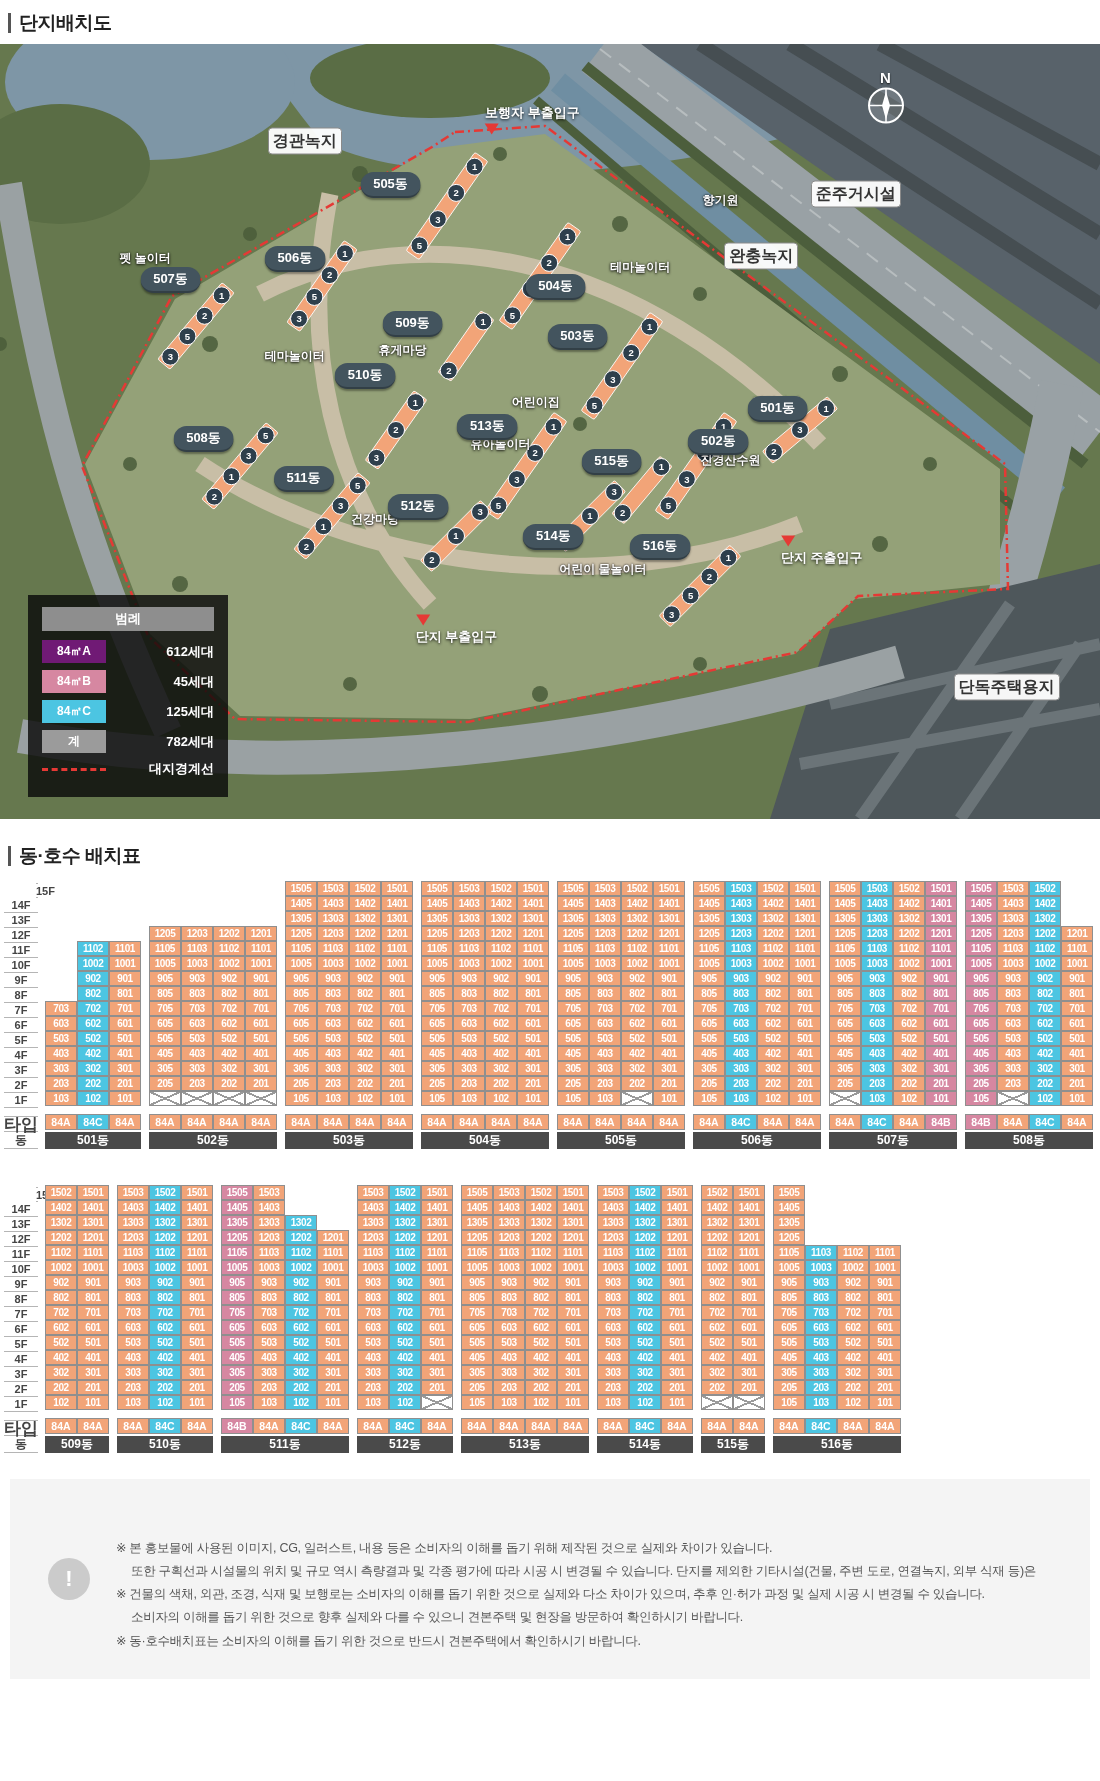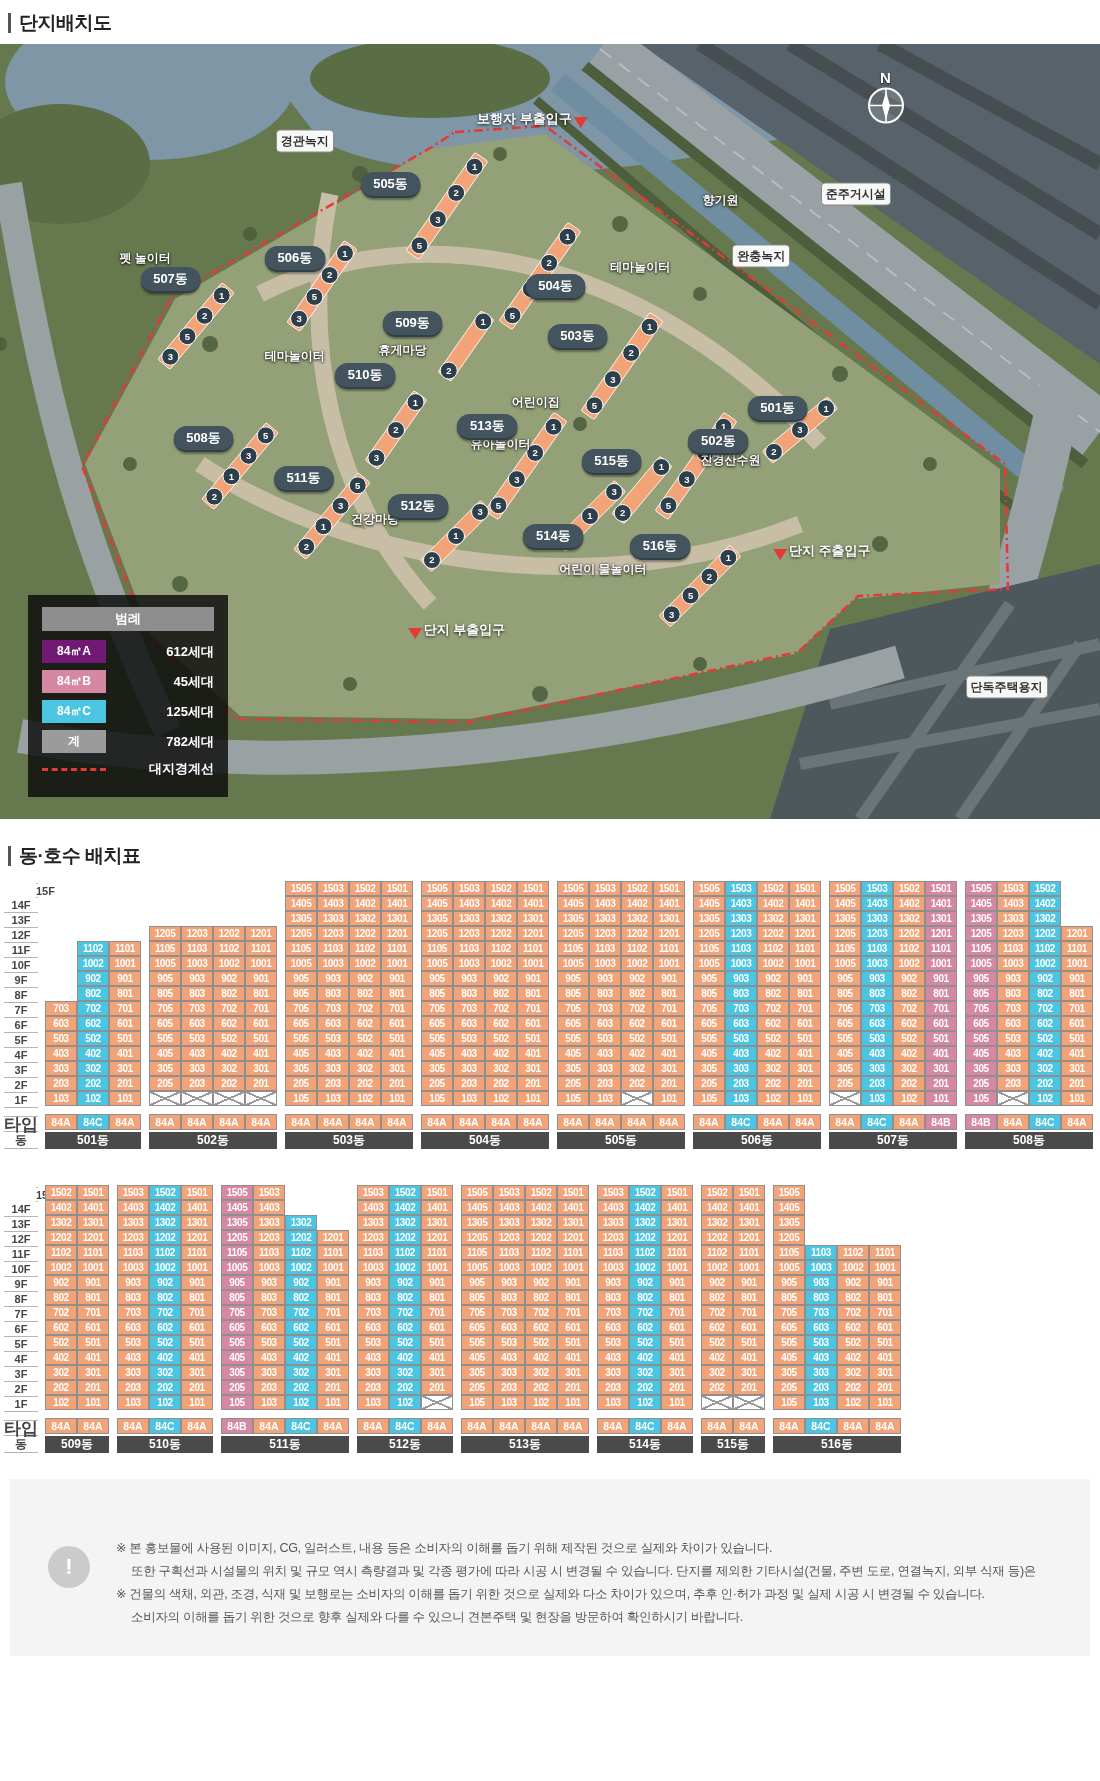--- a/index.html
+++ b/index.html
@@ -6,25 +6,25 @@
   body{width:1100px;height:1781px;font-family:"Liberation Sans","DejaVu Sans",sans-serif;position:relative;overflow:hidden;}
   .sec-title{display:flex;align-items:center;gap:8px;padding:10px 0 8px 8px;}
   .sec-title .mark{width:3px;height:20px;background:#555;}
   .sec-title .txt{font-size:19px;font-weight:bold;color:#222;letter-spacing:-0.5px;}
   
   .map-wrap{position:relative;width:1100px;height:775px;background:#66784E;overflow:hidden;}
   .map-wrap svg.terrain{position:absolute;left:0;top:0;}
   .lbl-layer{position:absolute;left:0;top:0;width:100%;height:100%;}
   .map-pill{position:absolute;transform:translate(-50%,-50%);background:#43545E;color:#fff;font-weight:bold;font-size:13px;
     padding:3px 13px;border-radius:15px;white-space:nowrap;box-shadow:0 2px 2px rgba(0,0,0,.35);border-bottom:2px solid rgba(0,0,0,.25);}
-  .map-box{position:absolute;transform:translate(-50%,-50%);background:rgba(255,255,255,.95);color:#333;font-weight:bold;font-size:12px;
+  .map-box{position:absolute;transform:translate(-50%,-50%);background:rgba(255,255,255,.95);color:#333;font-weight:bold;font-size:16px;
     padding:2px 4px;border-radius:4px;border:1px solid #8a8a8a;white-space:nowrap;}
   .map-fac{position:absolute;transform:translate(-50%,-50%);color:#fff;font-weight:bold;font-size:12px;white-space:nowrap;
     text-shadow:0 1px 3px rgba(0,0,0,.9),0 0 2px rgba(0,0,0,.8);}
-  .map-ent{position:absolute;transform:translate(-50%,-50%);display:flex;flex-direction:row;align-items:flex-end;gap:2px;}
+  .map-ent{position:absolute;transform:translate(-50%,-50%);display:flex;flex-direction:column;align-items:flex-start;gap:2px;}
   .map-ent .t{color:#fff;font-weight:bold;font-size:13px;white-space:nowrap;text-shadow:0 1px 3px rgba(0,0,0,.9);}
   .tri{width:0;height:0;border-left:7px solid transparent;border-right:7px solid transparent;border-top:11px solid #E53935;}
   .compass{position:absolute;transform:translate(-50%,-50%);text-align:center;color:#fff;}
   .compass .n{font-size:15px;font-weight:bold;text-shadow:0 1px 2px rgba(0,0,0,.8);}
   
   .legend{position:absolute;left:28px;bottom:22px;background:rgba(10,10,10,.82);padding:12px 14px;width:172px;}
   .legend .hd{background:#8E8E8E;color:#fff;font-weight:bold;font-size:13px;text-align:center;padding:3px 0;margin-bottom:9px;}
   .legend .row{display:flex;align-items:center;justify-content:space-between;margin:7px 0;}
   .legend .sw{width:64px;text-align:center;color:#fff;font-weight:bold;font-size:12px;padding:3px 0;}
   .legend .ct{color:#fff;font-weight:bold;font-size:13px;}
@@ -1787,14 +1787,15 @@
     </div>
 </div>
 
 <div class="footer">
   <div class="bang">!</div>
   <div class="lines" id="footer-lines">
       <div class="ln">※ 본 홍보물에 사용된 이미지, CG, 일러스트, 내용 등은 소비자의 이해를 돕기 위해 제작된 것으로 실제와 차이가 있습니다.</div>
       <div class="ln ind">또한 구획선과 시설물의 위치 및 규모 역시 측량결과 및 각종 평가에 따라 시공 시 변경될 수 있습니다. 단지를 제외한 기타시설(건물, 주변 도로, 연결녹지, 외부 식재 등)은</div>
       <div class="ln">※ 건물의 색채, 외관, 조경, 식재 및 보행로는 소비자의 이해를 돕기 위한 것으로 실제와 다소 차이가 있으며, 추후 인·허가 과정 및 실제 시공 시 변경될 수 있습니다.</div>
       <div class="ln ind">소비자의 이해를 돕기 위한 것으로 향후 실제와 다를 수 있으니 견본주택 및 현장을 방문하여 확인하시기 바랍니다.</div>
+      <div class="ln">※ 동·호수배치표는 소비자의 이해를 돕기 위한 것으로 반드시 견본주택에서 확인하시기 바랍니다.</div>
     </div>
 </div>
 
 </body></html>

